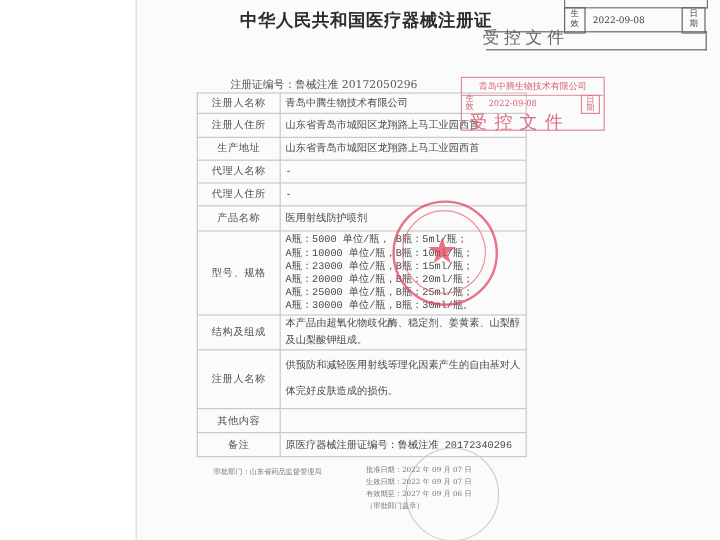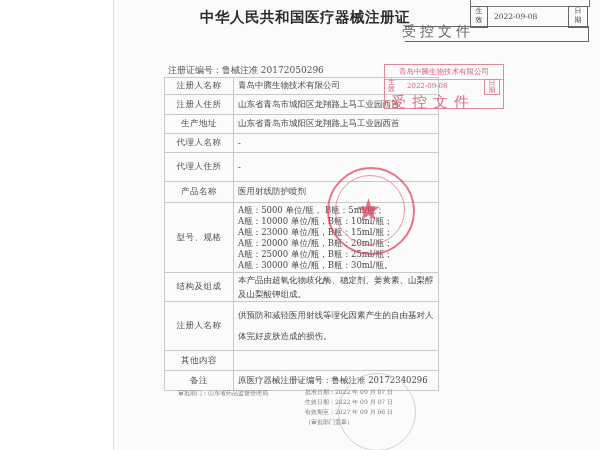--- a/index.html
+++ b/index.html
@@ -14,29 +14,29 @@
     background:#fbfbfb;
     border-left:1px solid #dedede;
   }
   .title {
     position:absolute; left:200px; top:8px;
     font-family:"DejaVu Sans", sans-serif;
     font-size:14.5px; font-weight:bold; color:#2c2c2c; letter-spacing:0.5px;
     white-space:nowrap;
   }
   .reg-no {
-    position:absolute; left:168px; top:64px;
+    position:absolute; left:192px; top:64px;
     font-size:9px; color:#555; white-space:nowrap;
   }
   table.cert {
     position:absolute; left:164px; top:77px; width:275px;
     border-collapse:collapse; font-size:8.5px;
   }
   table.cert td {
-    border:1px solid #c9c9c9; padding:0 4px; vertical-align:middle;
+    border:1px solid #c9c9c9; padding:0 4px; vertical-align:middle;font-family:Liberation Mono, monospace;
   }
   table.cert td.k {
     width:60px; text-align:center; color:#505050; letter-spacing:0.5px;
   }
   table.cert td.v { color:#4a4a4a; }
   .spec-line { line-height:11px; white-space:nowrap; }
   .multi { line-height:14px; }
   .footer-left {
     position:absolute; left:178px; top:389px; font-size:6px; color:#777; white-space:nowrap;
   }
@@ -123,21 +123,21 @@
     <td class="v">山东省青岛市城阳区龙翔路上马工业园西首</td>
   </tr>
   <tr style="height:19px">
     <td class="k">生产地址</td>
     <td class="v">山东省青岛市城阳区龙翔路上马工业园西首</td>
   </tr>
   <tr style="height:19px">
     <td class="k">代理人名称</td>
     <td class="v">-</td>
   </tr>
-  <tr style="height:29px">
+  <tr style="height:19px">
     <td class="k">代理人住所</td>
     <td class="v">-</td>
   </tr>
   <tr style="height:21px">
     <td class="k">产品名称</td>
     <td class="v">医用射线防护喷剂</td>
   </tr>
   <tr style="height:70px">
     <td class="k">型号、规格</td>
     <td class="v">

